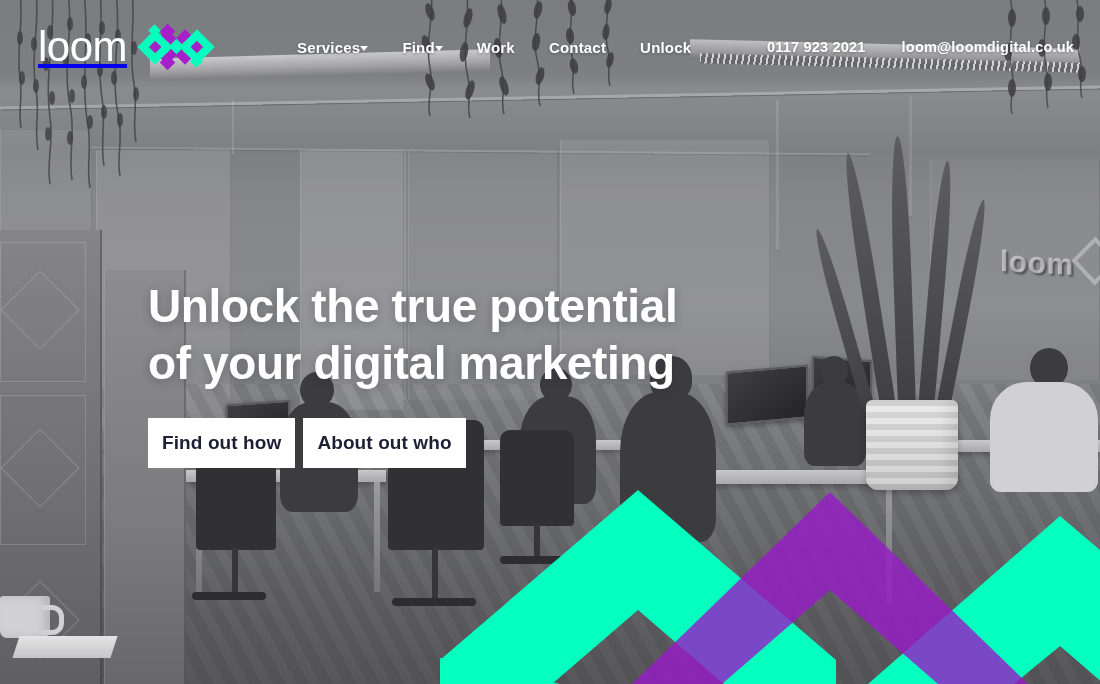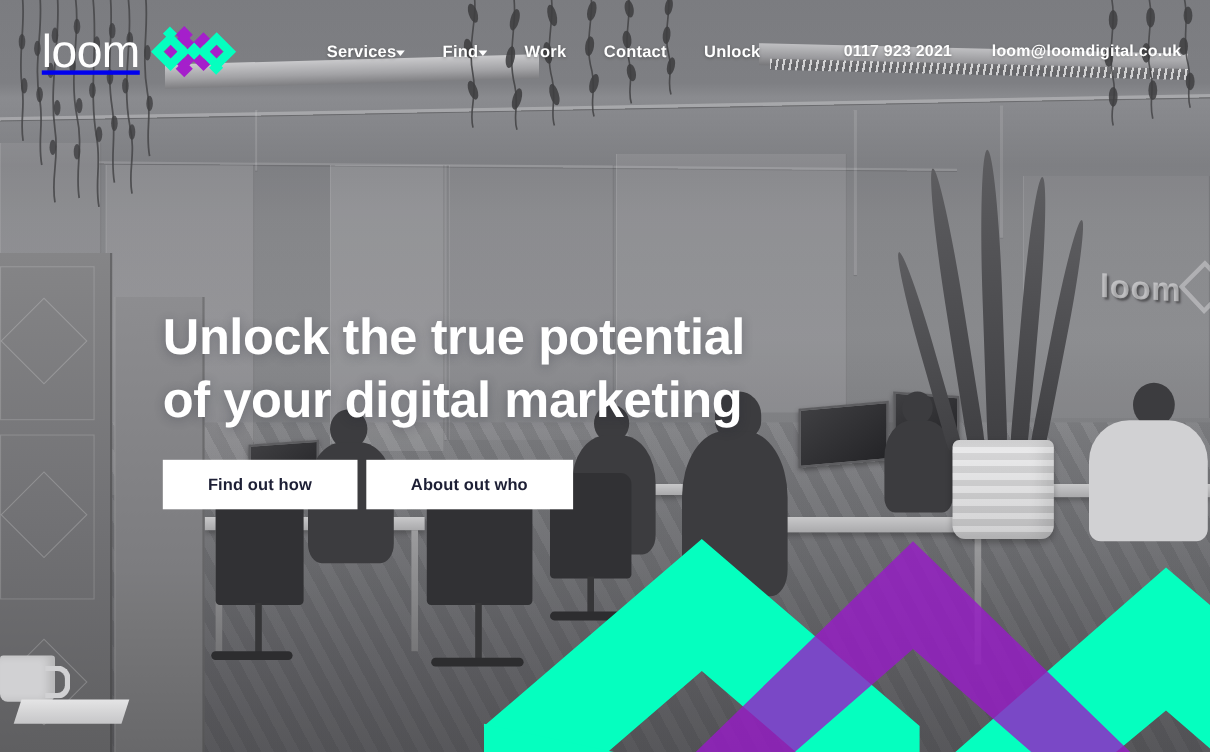--- a/index.html
+++ b/index.html
@@ -291,24 +291,24 @@
     letter-spacing: -0.4px;
     text-shadow: 0 2px 10px rgba(30,32,48,0.30);
     white-space: nowrap;
   }
   .hero-actions {
     display: flex; gap: 8px; margin-top: 26px;
   }
   .btn {
     background: #ffffff;
     color: #1d1f35;
-    font-size: 15px;
+    font-size: 19px;
     font-weight: 600;
     letter-spacing: .1px;
-    padding: 14px 41px;
+    padding: 14px 14px;
     border: none;
     cursor: pointer;
     font-family: "Liberation Sans", sans-serif;
     white-space: nowrap;
   }
 
   
   .chevrons {
     position: absolute;
     left: 0; bottom: 0; width: 1100px; height: 214px;

